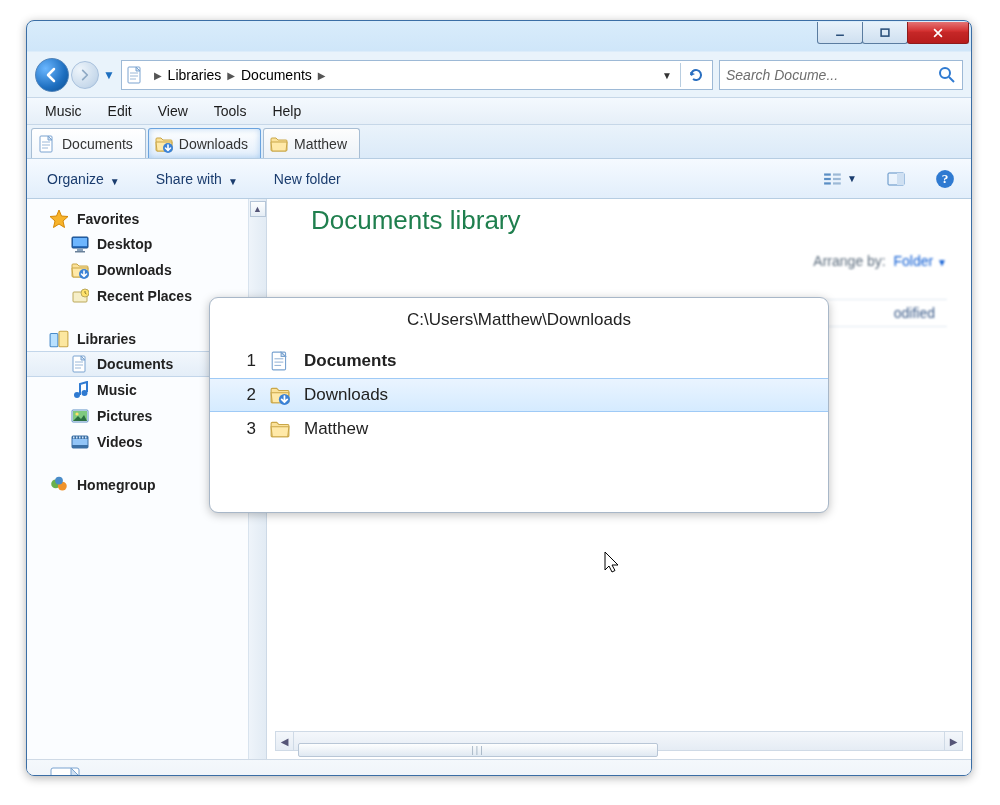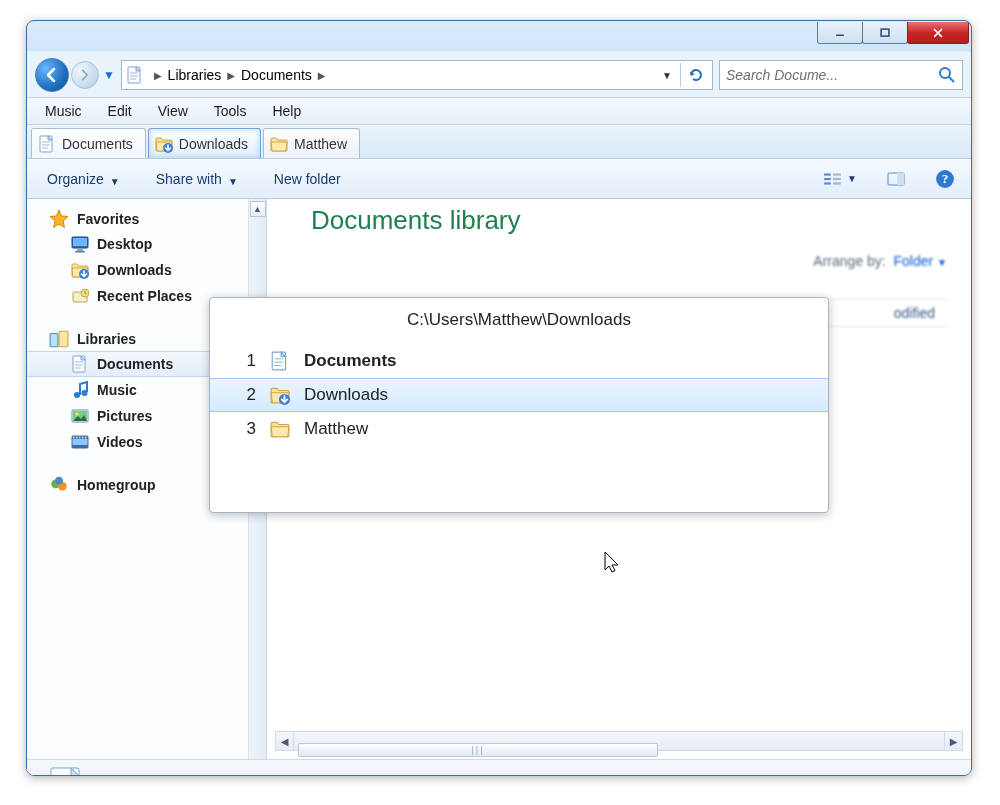--- a/index.html
+++ b/index.html
@@ -266,21 +266,21 @@
   }
   .status .docicon svg { width: 44px; height: 44px; }
 
   
   .switcher {
     position: absolute;
     left: 182px; top: 276px;
     width: 620px; height: 216px;
     background: #fff;
     border: 1px solid #a8b7c8;
-    border-radius: 4px;
+    border-radius: 9px;
     box-shadow: 0 2px 10px rgba(0,0,0,.25);
     padding: 12px 0 8px 0;
   }
   .switcher .path {
     text-align: center;
     color: #222;
     font-size: 17px;
     margin-bottom: 14px;
   }
   .switem {

